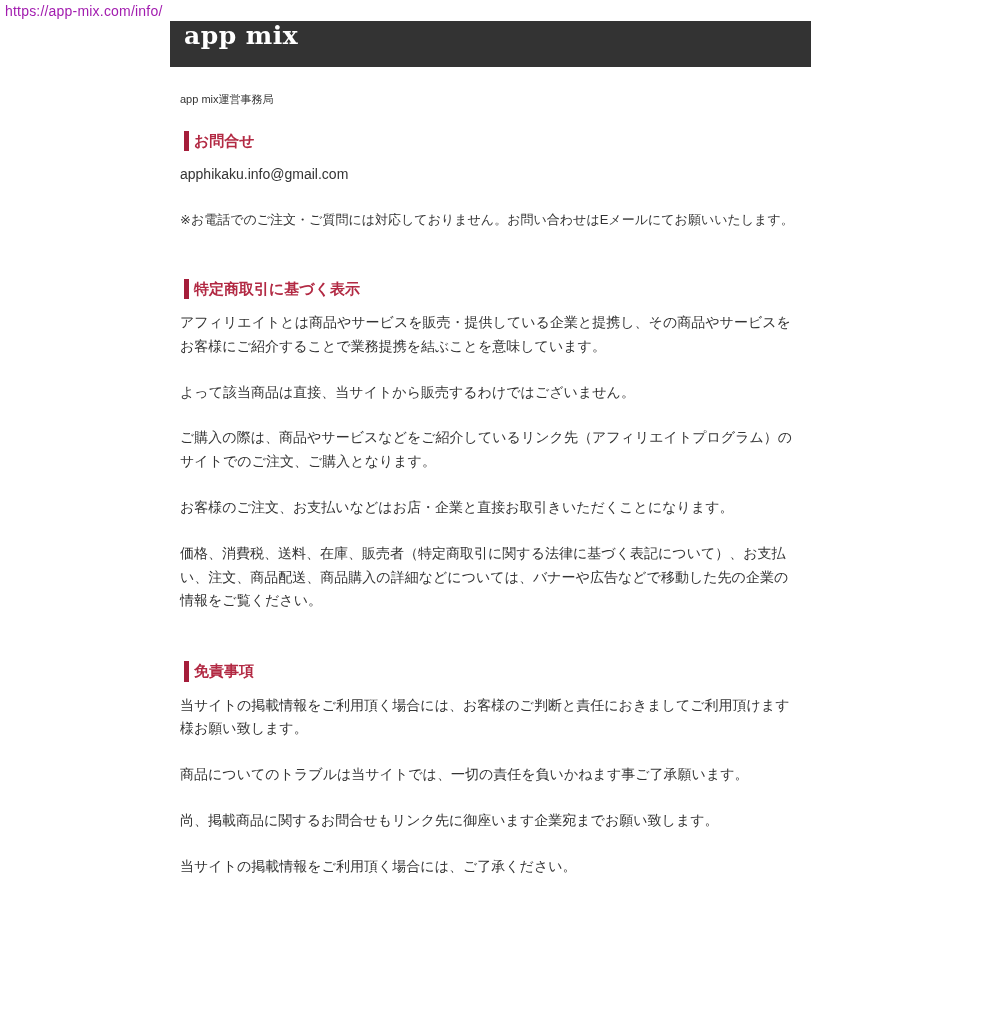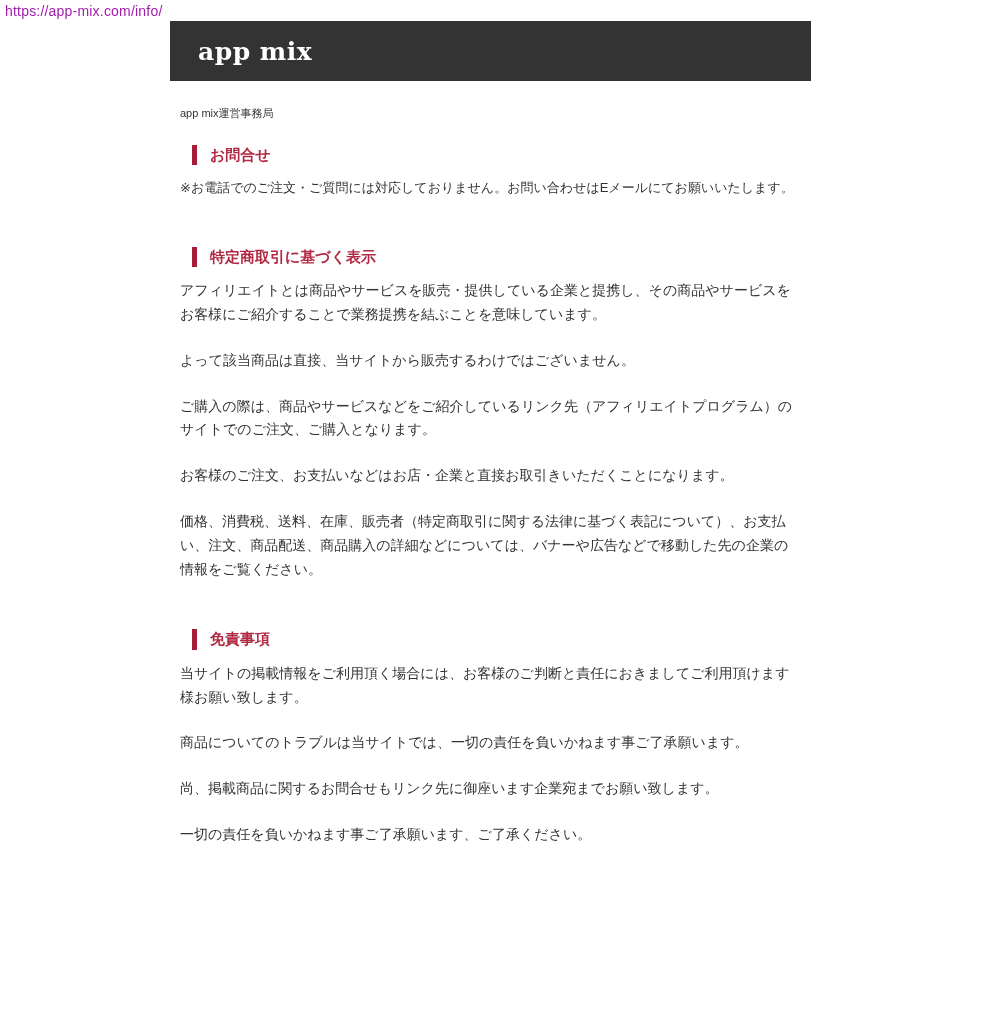--- a/index.html
+++ b/index.html
@@ -26,24 +26,23 @@
     font-size:14px;
     color:#a21caf;
     letter-spacing:0.2px;
   }
   .container{
     width:641px;
     margin:21px 0 0 170px;
   }
   .site-header{
     background:var(--header-bg);
-    height:60px;
+    height:46px;
     display:flex;
-    align-items:center;
-    padding:0 28px;
+    padding:0 14px;
   }
   .logo{
     color:#ffffff;
     font-family:"DejaVu Serif","Liberation Serif",serif;
     font-weight:bold;
     font-size:25px;
     letter-spacing:0.5px;
     cursor:pointer;
   }
   .content{
@@ -54,23 +53,23 @@
   }
   .intro{
     font-size:11px;
     margin:23px 0 22px;
   }
   .section-heading{
     font-size:15px;
     font-weight:bold;
     color:var(--accent-red);
     border-left:5px solid var(--accent-border);
-    padding-left:13px;
+    padding-left:5px;
     line-height:1.35;
-    margin:48px 12px 12px;
+    margin:48px 4px 12px;
   }
   .section-heading.first{
     margin-top:22px;
   }
   .para{
     margin:0 0 22px;
   }
   .note{
     font-size:13px;
   }
@@ -85,35 +84,36 @@
   <header class="site-header">
     <span class="logo">app mix</span>
   </header>
 
   <main class="content">
 
     <p class="intro">app mix運営事務局</p>
 
     <section>
       <h2 class="section-heading first">お問合せ</h2>
+      <p class="para">apphikaku.info@gmail.com</p>
       <p class="para note">※お電話でのご注文・ご質問には対応しておりません。お問い合わせはEメールにてお願いいたします。</p>
     </section>
 
     <section>
       <h2 class="section-heading">特定商取引に基づく表示</h2>
       <p class="para">アフィリエイトとは商品やサービスを販売・提供している企業と提携し、その商品やサービスをお客様にご紹介することで業務提携を結ぶことを意味しています。</p>
       <p class="para">よって該当商品は直接、当サイトから販売するわけではございません。</p>
       <p class="para">ご購入の際は、商品やサービスなどをご紹介しているリンク先（アフィリエイトプログラム）のサイトでのご注文、ご購入となります。</p>
       <p class="para">お客様のご注文、お支払いなどはお店・企業と直接お取引きいただくことになります。</p>
       <p class="para">価格、消費税、送料、在庫、販売者（特定商取引に関する法律に基づく表記について）、お支払い、注文、商品配送、商品購入の詳細などについては、バナーや広告などで移動した先の企業の情報をご覧ください。</p>
     </section>
 
     <section>
       <h2 class="section-heading">免責事項</h2>
       <p class="para">当サイトの掲載情報をご利用頂く場合には、お客様のご判断と責任におきましてご利用頂けます様お願い致します。</p>
       <p class="para">商品についてのトラブルは当サイトでは、一切の責任を負いかねます事ご了承願います。</p>
       <p class="para">尚、掲載商品に関するお問合せもリンク先に御座います企業宛までお願い致します。</p>
-      <p class="para">一切の責任を負いかねます事ご了承願います、ご了承ください。</p>
+      <p class="para">当サイトの掲載情報をご利用頂く場合には、ご了承ください。</p>
     </section>
 
   </main>
 
 </div>
 
 </body></html>

